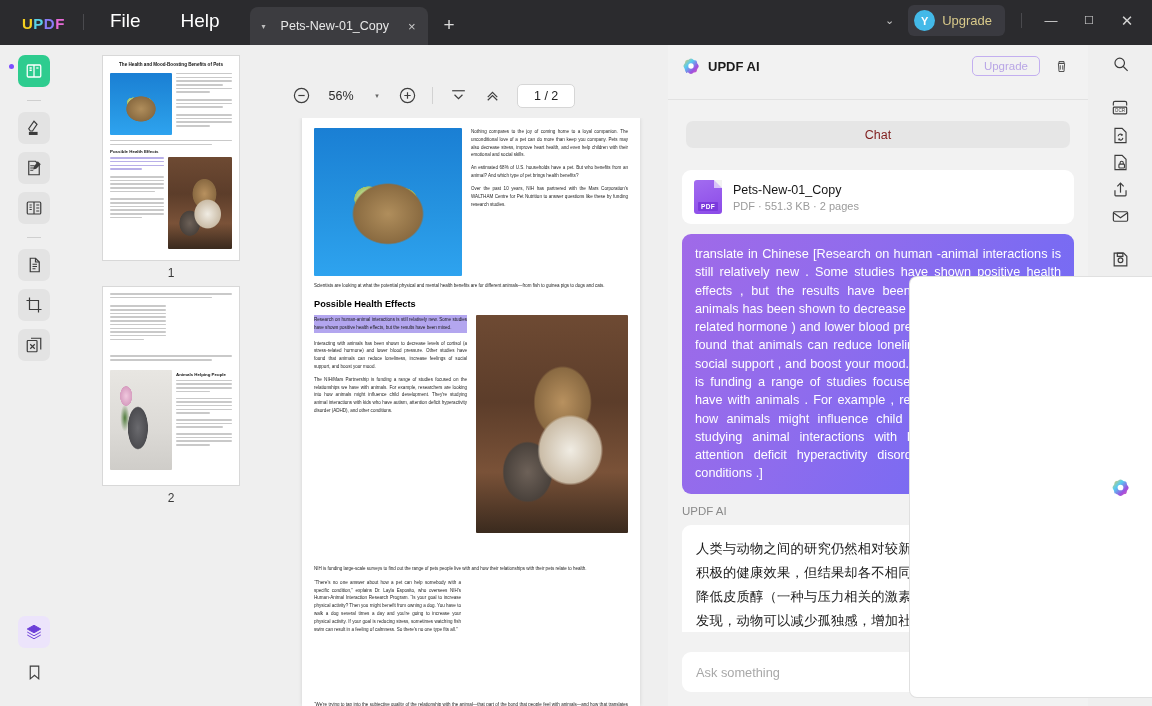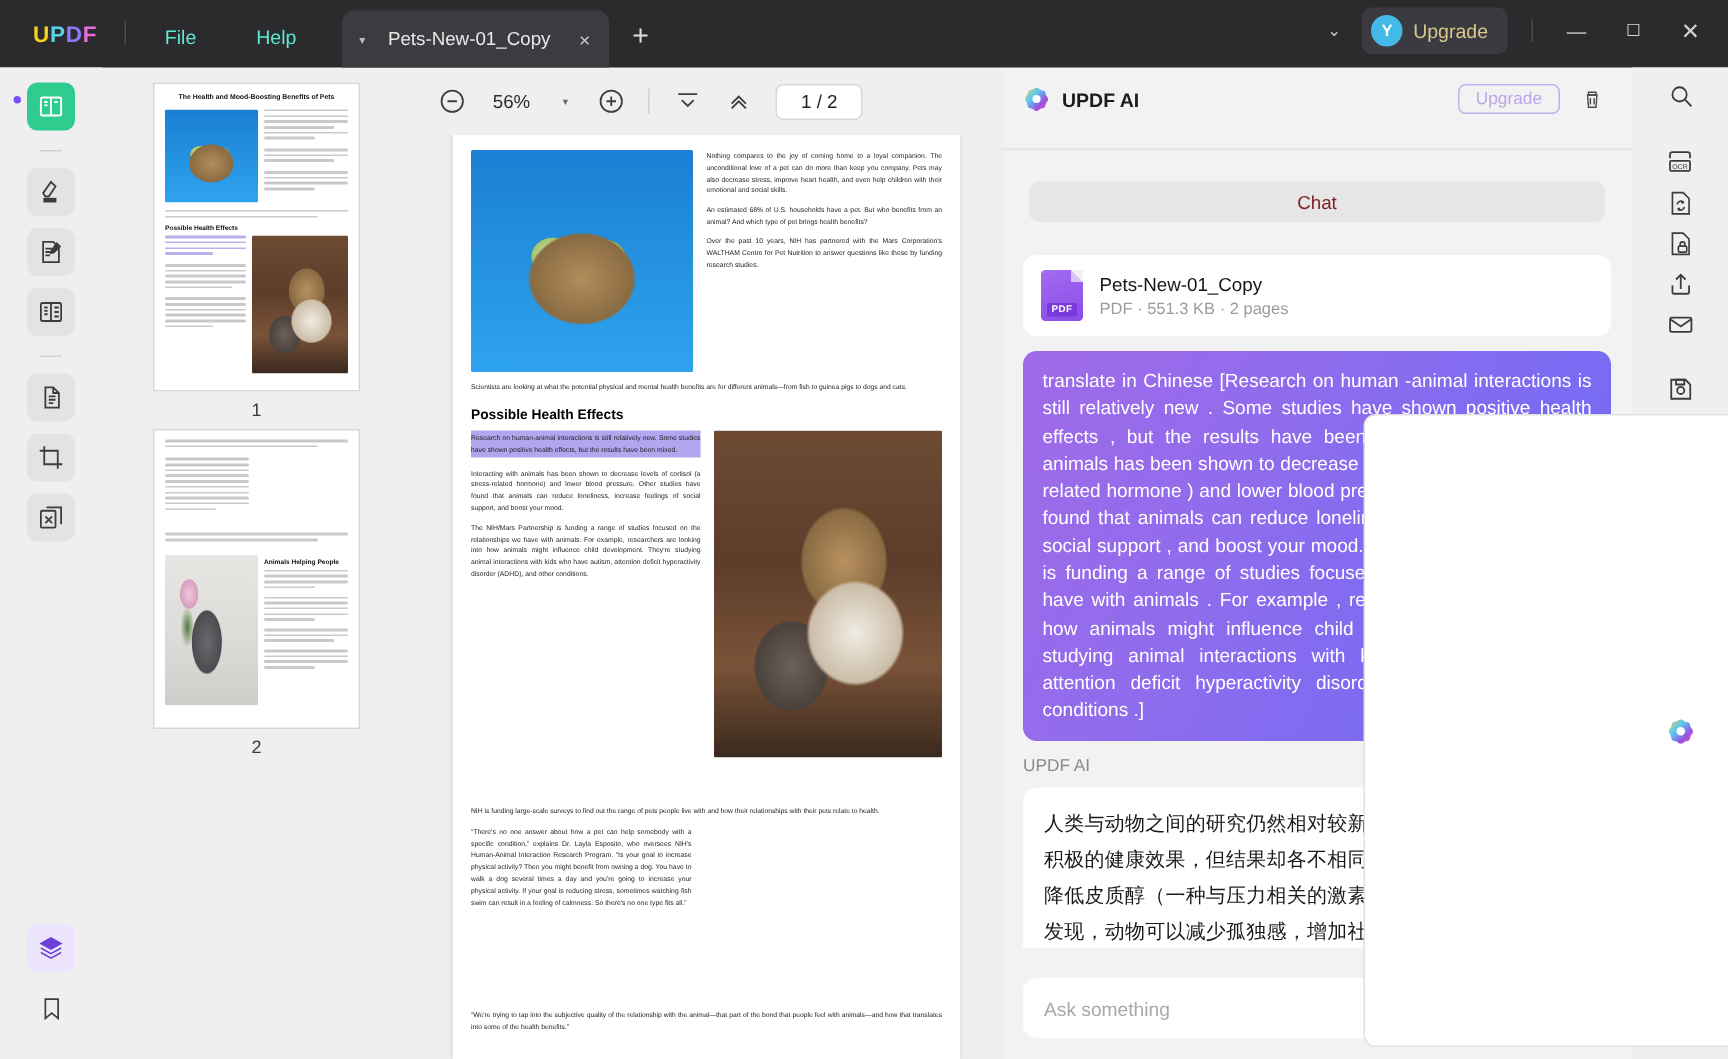--- a/index.html
+++ b/index.html
@@ -19,21 +19,21 @@
   .tb-logo {
     font-size: 15px; font-weight: bold; letter-spacing: .5px;
     margin: 0 0 13px 22px; display: flex;
   }
   .tb-logo span:nth-child(1){color:#f5d020;}
   .tb-logo span:nth-child(2){color:#5ad1e6;}
   .tb-logo span:nth-child(3){color:#8b7cf6;}
   .tb-logo span:nth-child(4){color:#e86bd8;}
   .tb-sep { width:1px; height:16px; background:#4a4a4e; margin:0 0 15px 18px; }
   .tb-menu {
-    color:#5eead4; font-size:13px; padding:0 14px; margin:0 0 13px 12px; cursor:pointer;
+    color:#ffffff; font-size:19px; padding:0 14px; margin:0 0 13px 12px; cursor:pointer;
   }
   .tb-tab {
     margin-left: 16px; height: 38px; width: 178px; background:#3c3c40;
     border-radius: 8px 8px 0 0; display:flex; align-items:center; color:#e8e8e8;
     font-size:12.5px; position:relative;
   }
   .tb-tab .caret { font-size:8px; color:#bdbdbd; margin-left:12px; }
   .tb-tab .tname { flex:1; text-align:center; margin-left:-4px; }
   .tb-tab .tclose { font-size:13px; color:#c9c9c9; margin-right:12px; cursor:pointer; }
   .tb-plus { color:#dcdcdc; font-size:19px; margin:0 0 9px 16px; cursor:pointer; font-weight:300;}
@@ -91,21 +91,21 @@
   .t-row{display:flex;gap:4px;}
   .t-img{border-radius:1px;}
   .t-lines{flex:1;}
   .tl{height:1.6px;background:#c9c9c9;margin-bottom:2.1px;border-radius:1px;}
   .tl.s{width:60%;}
   .tl.m{width:84%;}
   .t-sub{font-size:4.4px;font-weight:bold;color:#111;margin:4px 0 3px;}
   .t-hl .tl{background:#b9b0e8;}
 
   
-  .viewer{flex:1;display:flex;flex-direction:column;min-width:0;background:#efefef;}
+  .viewer{flex:1;display:flex;flex-direction:column;min-width:0;background:#efefef;margin-top:28px;}
   .vtoolbar{height:45px;display:flex;align-items:center;gap:0;padding-left:10px;flex:0 0 45px;}
   .tb-ico{width:34px;height:34px;display:flex;align-items:center;justify-content:center;color:#3e3e3e;cursor:pointer;font-size:17px;}
   .zoomval{font-size:12.5px;color:#2b2b2b;width:46px;text-align:center;cursor:pointer;}
   .zcaret{font-size:7px;color:#666;width:26px;text-align:center;cursor:pointer;}
   .vsep2{width:1px;height:17px;background:#d2d2d2;margin:0 8px;}
   .pagebox{
     border:1px solid #d6d6d6;background:#fff;border-radius:5px;padding:4px 16px;
     font-size:12.5px;color:#222;margin-left:8px;cursor:text;
   }
   .pagearea{flex:1;overflow:hidden;padding:0 0 0 0;display:flex;justify-content:center;}

